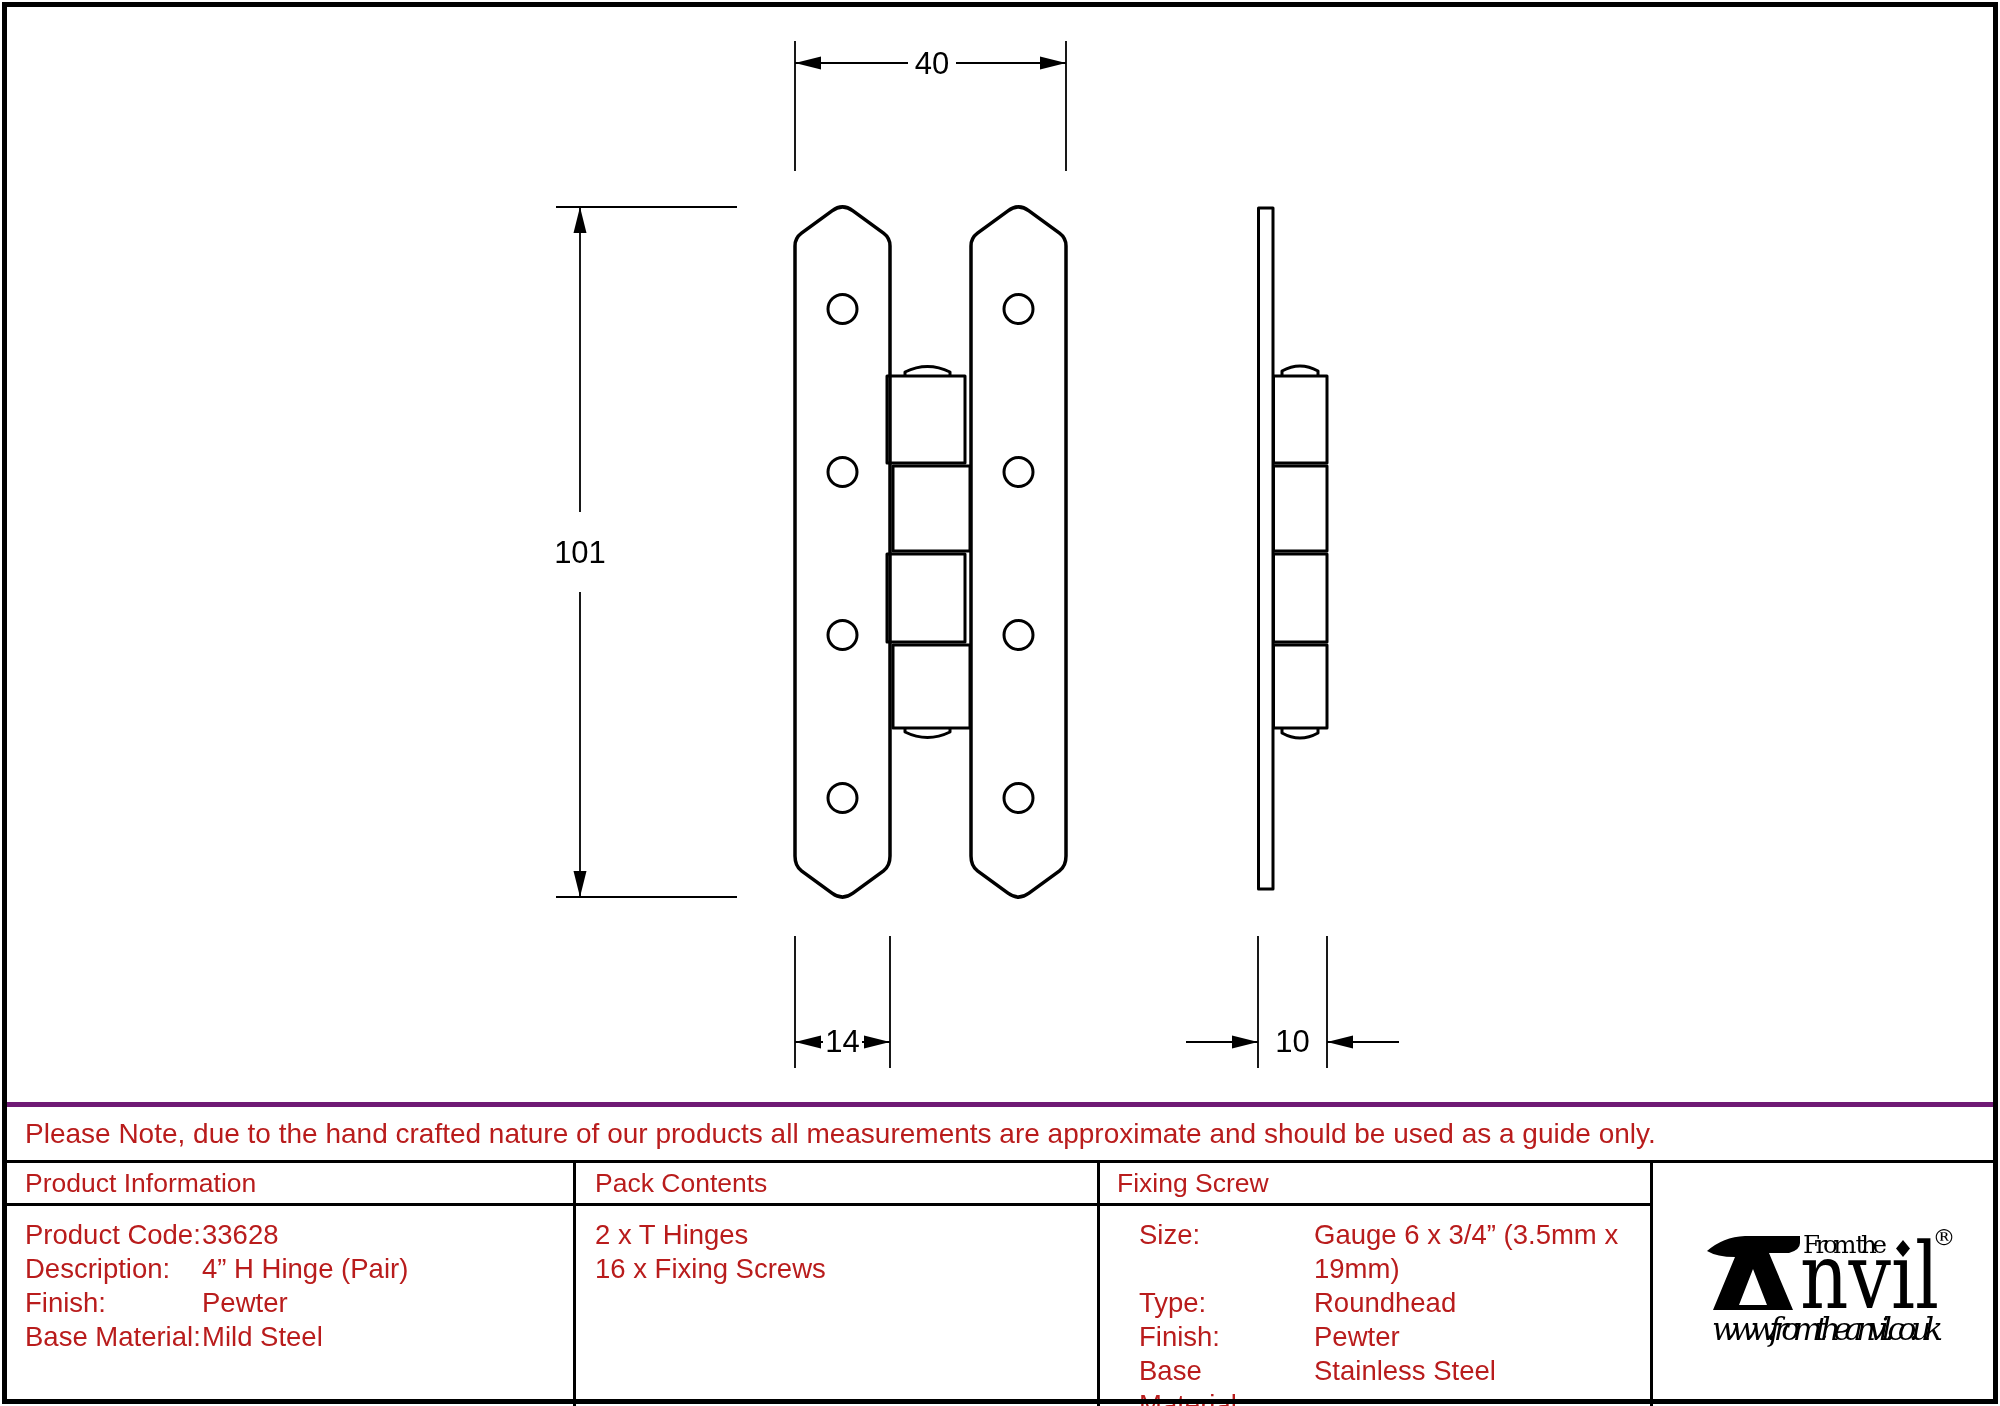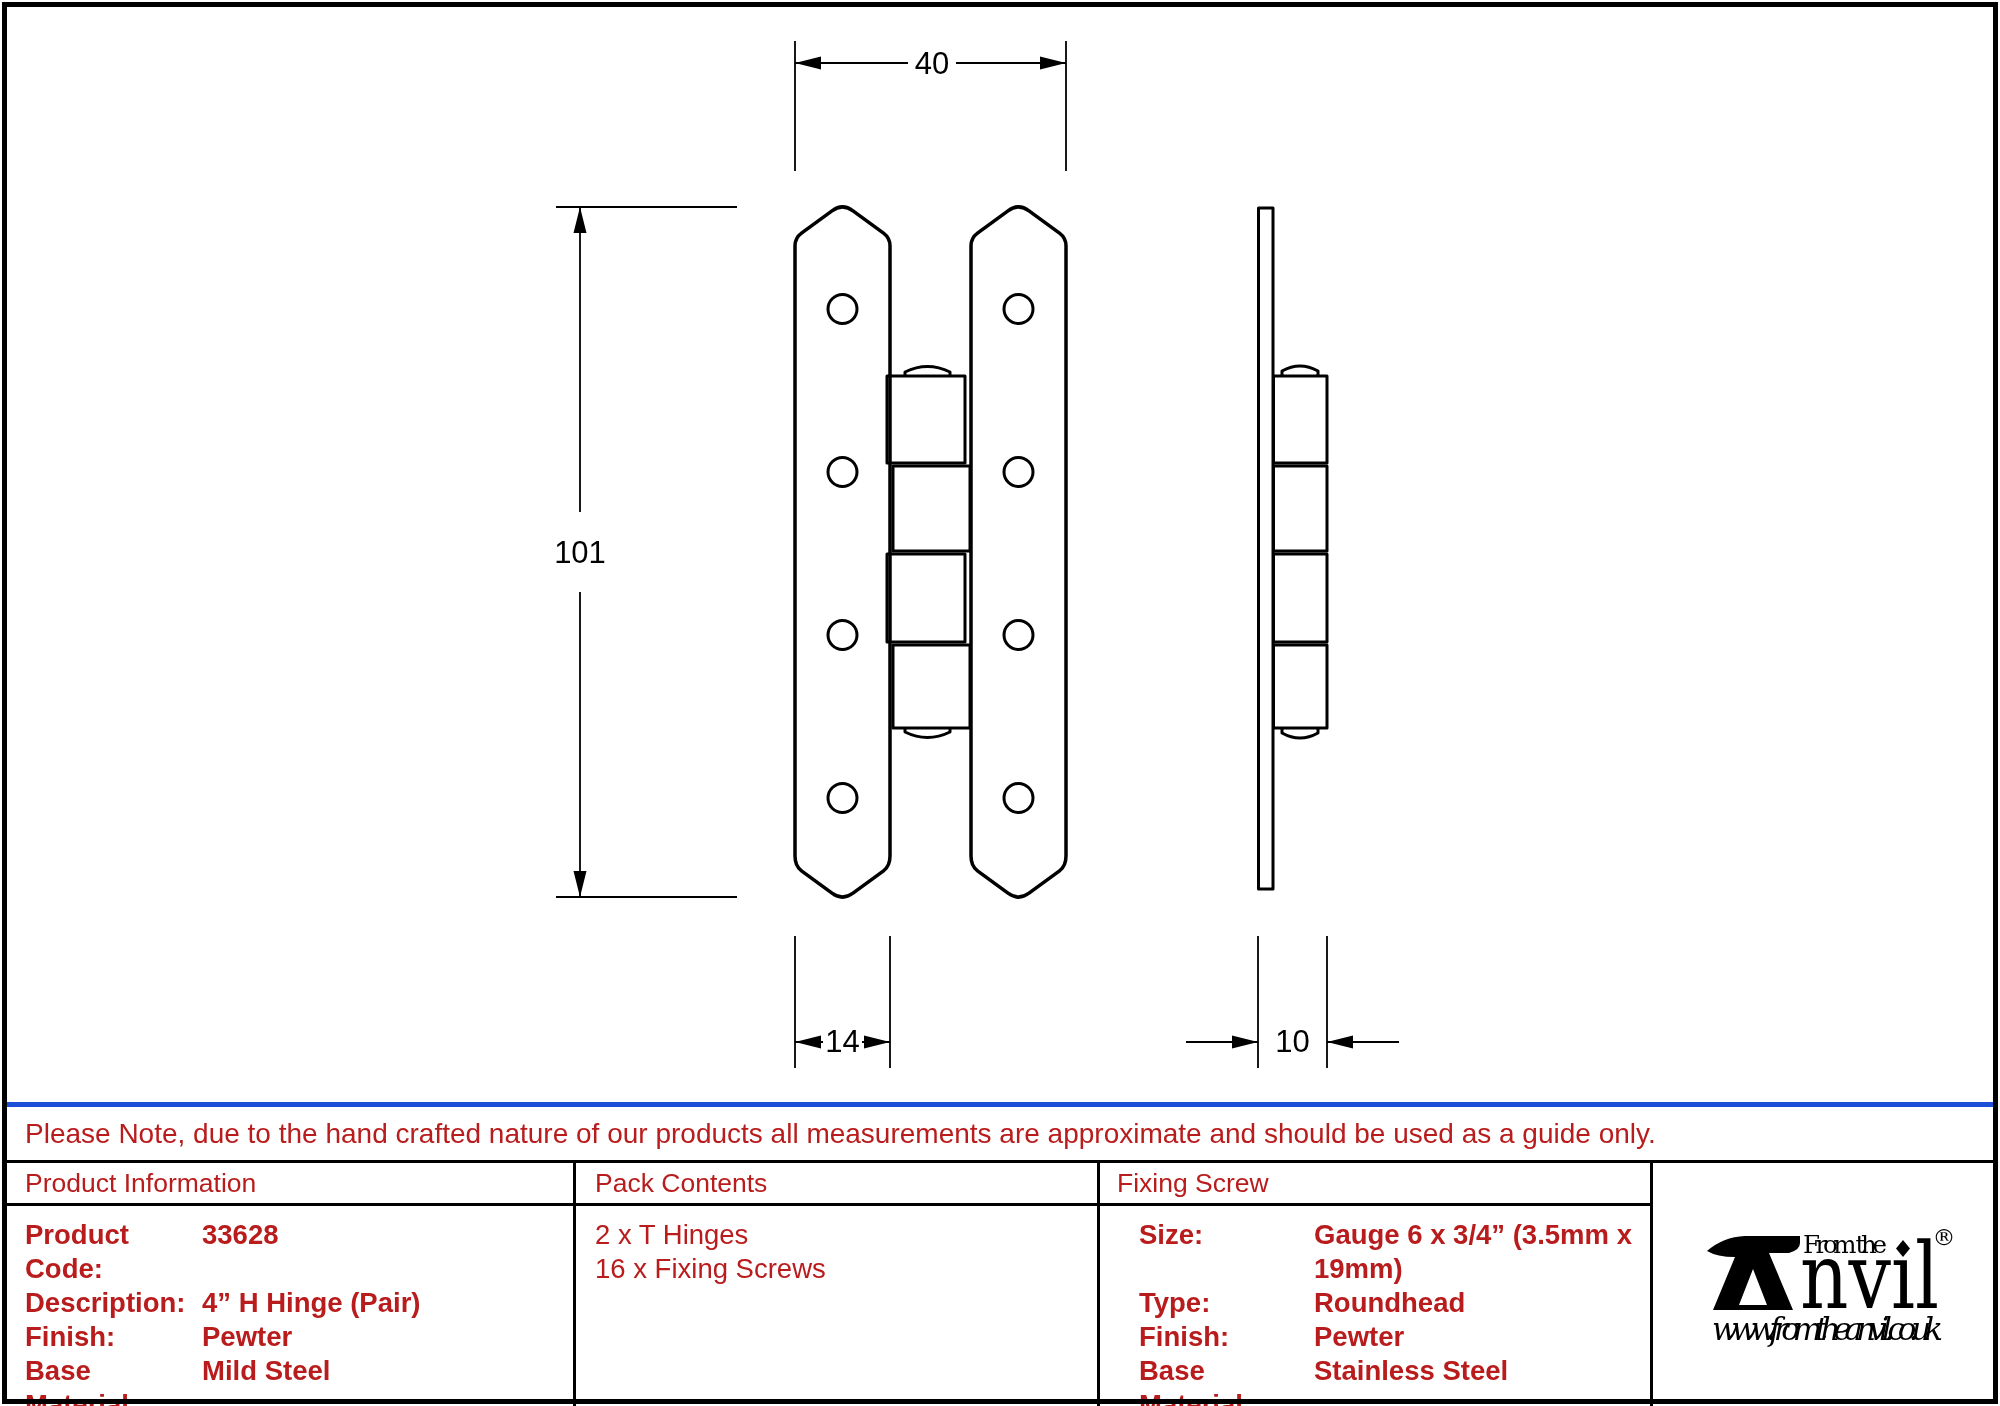--- a/index.html
+++ b/index.html
@@ -14,41 +14,41 @@
   .frame{
     position:absolute;left:2px;top:2px;right:2px;bottom:2px;
     border:5px solid #000;
     pointer-events:none;
   }
   svg text{font-family:"Liberation Sans",sans-serif;}
   .drawing{position:absolute;left:0;top:0;}
   .note-row{
     position:absolute;left:2px;top:1102px;width:1996px;height:61px;
     box-sizing:border-box;
-    border-top:5px solid #1d4ed8;
+    border-top:5px solid #701a75;
     border-bottom:3px solid #000;
     display:flex;align-items:center;
     padding-left:23px;
     font-size:28px;
   }
   .cols{
     position:absolute;left:7px;top:1163px;width:1986px;height:236px;
   }
   .col{
     position:absolute;top:0;height:272px;box-sizing:border-box;
   }
   .col.bordered{border-right:3px solid #000;}
   .col-header{
     box-sizing:border-box;height:43px;
     display:flex;align-items:center;
     font-size:26.5px;
   }
   .col.bordered .col-header{border-bottom:3px solid #000;}
   .col-body{font-size:27.5px;line-height:34px;}
-  .kv{display:flex;font-weight:bold;}
+  .kv{display:flex;}
   .kv .k{flex:0 0 auto;}
   #col1{left:0;width:569px;}
   #col1 .col-header,#col1 .col-body{padding-left:18px;}
   #col1 .kv .k{width:177px;}
   #col2{left:569px;width:524px;}
   #col2 .col-header,#col2 .col-body{padding-left:19px;}
   #col3{left:1093px;width:553px;}
   #col3 .col-header,#col3 .col-body{padding-left:17px;}
   #col3 .kv .k{width:175px;margin-left:22px;}
   .col-body{padding-top:12px;}

